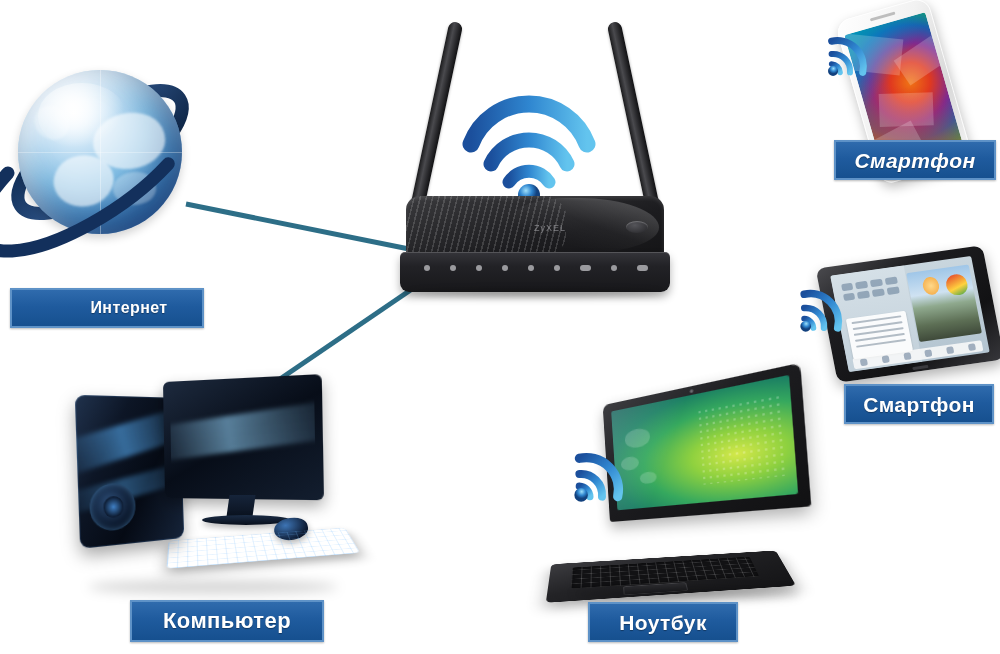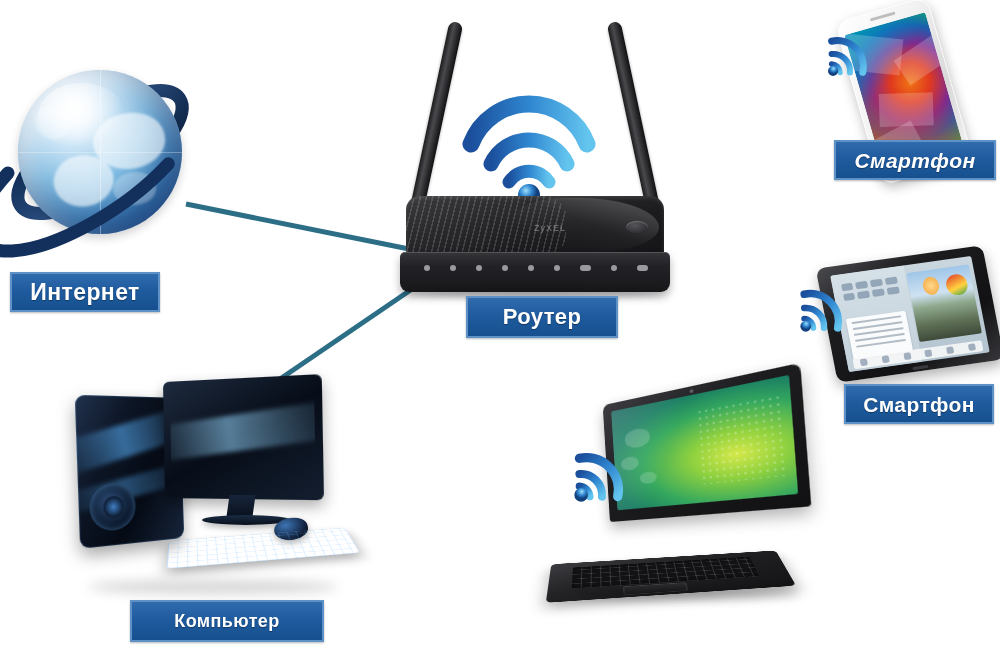--- a/index.html
+++ b/index.html
@@ -217,21 +217,21 @@
       <div class="land l1"></div>
         <div class="land l2"></div>
       <div class="land l3"></div>
         <div class="land l4"></div>
       <div class="gloss"></div>
     </div>
     <svg width="200" height="200" style="position:absolute;left:0;top:0;overflow:visible;">
       <path d="M 12 66 A 96 36 0 0 0 150 148" fill="none" stroke="#13305c" stroke-width="13" transform="rotate(-34 100 100)" stroke-linecap="round"></path>
     </svg>
   </div>
-  <div class="label" style="left:10px;top:272px;width:146px;height:36px;font-size:23px;">
+  <div class="label" style="left:10px;top:288px;width:146px;height:36px;font-size:16px;padding-left:44px;">
     <span>Интернет</span>
   </div>
 
   <div class="wifi" style="left:463px;top:92px;">
     <svg width="132" height="112" viewBox="0 0 132 112">
       <defs>
         <linearGradient id="wg" x1="0" y1="0" x2="1" y2="0">
           <stop offset="0%" stop-color="#1b4f9c"></stop>
           <stop offset="50%" stop-color="#2f86d0"></stop>
           <stop offset="100%" stop-color="#63c4ee"></stop>
@@ -268,23 +268,20 @@
           <span class="led"></span>
           <span class="led"></span>
           <span class="led wide"></span>
           <span class="led"></span>
           <span class="led wide"></span>
         </div>
       </div>
       <div class="rfoot"></div>
     </div>
   </div>
-  <div class="label" style="left:466px;top:296px;width:148px;height:38px;font-size:22px;">
-    <span>Роутер</span>
-  </div>
 
   <div class="phone" style="left:856px;top:6px;">
     <div class="phone-body">
       <div class="phone-speaker"></div>
       <div class="phone-screen">
         <div class="facet f1"></div>
           <div class="facet f2"></div>
         <div class="facet f3"></div>
           <div class="facet f4"></div>
       </div>
@@ -376,35 +373,38 @@
   <div class="wifi" style="left:570px;top:442px;">
     <svg width="64" height="64" viewBox="0 0 52 52">
       <g transform="rotate(45 26 26)">
         <path d="M 4 30 A 26 26 0 0 1 48 30" fill="none" stroke="url(#wg)" stroke-width="7.5" stroke-linecap="round"></path>
         <path d="M 13 39 A 17 17 0 0 1 39 39" fill="none" stroke="url(#wg)" stroke-width="6.5" stroke-linecap="round"></path>
         <path d="M 20 46 A 9 9 0 0 1 32 46" fill="none" stroke="url(#wg)" stroke-width="6" stroke-linecap="round"></path>
         <circle cx="26" cy="50" r="5.5" fill="url(#dotg)"></circle>
       </g>
     </svg>
   </div>
+  <div class="label" style="left:588px;top:602px;width:146px;height:36px;font-size:21px;">
+    <span>Ноутбук</span>
+  </div>
 
   <div class="pc" style="left:78px;top:382px;width:290px;height:215px;">
     <div class="pc-tower">
       <div class="swoosh"></div>
       <div class="swoosh swoosh2"></div>
       <div class="vent"></div>
     </div>
     <div class="pc-mon">
       <div class="pc-screen">
         <div class="wave"></div>
       </div>
     </div>
     <div class="pc-stand"></div>
     <div class="pc-base"></div>
     <div class="pc-mouse"></div>
     <div class="pc-kb"></div>
     <div class="pc-shadow"></div>
   </div>
-  <div class="label" style="left:130px;top:600px;width:190px;height:38px;font-size:18px;">
+  <div class="label" style="left:130px;top:600px;width:190px;height:38px;font-size:22px;">
     <span>Компьютер</span>
   </div>
 
 </div>
 
 </body></html>

